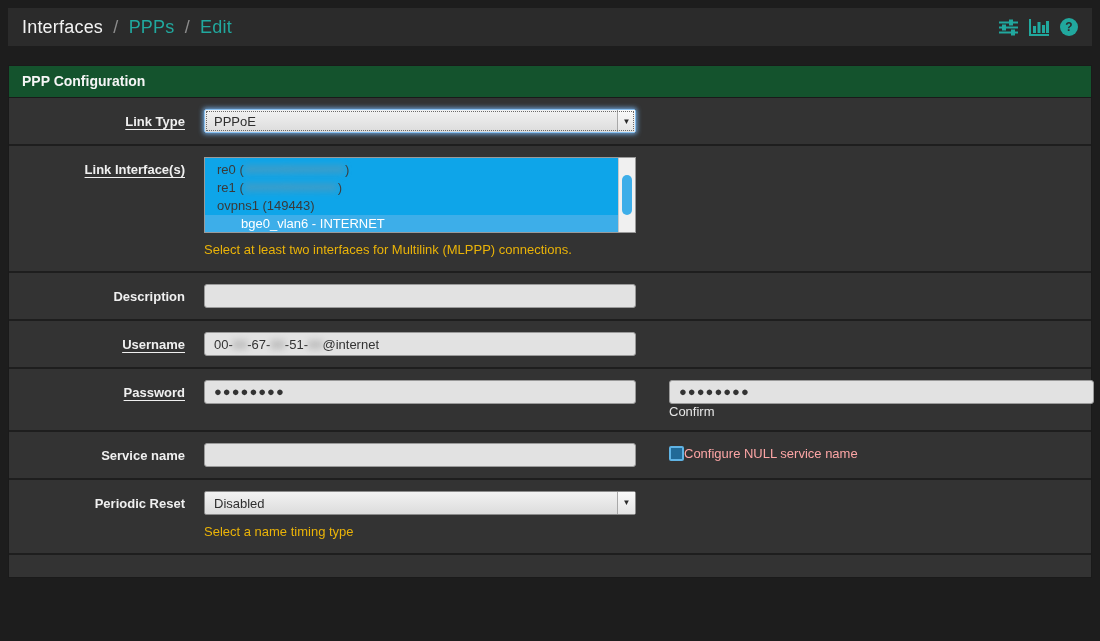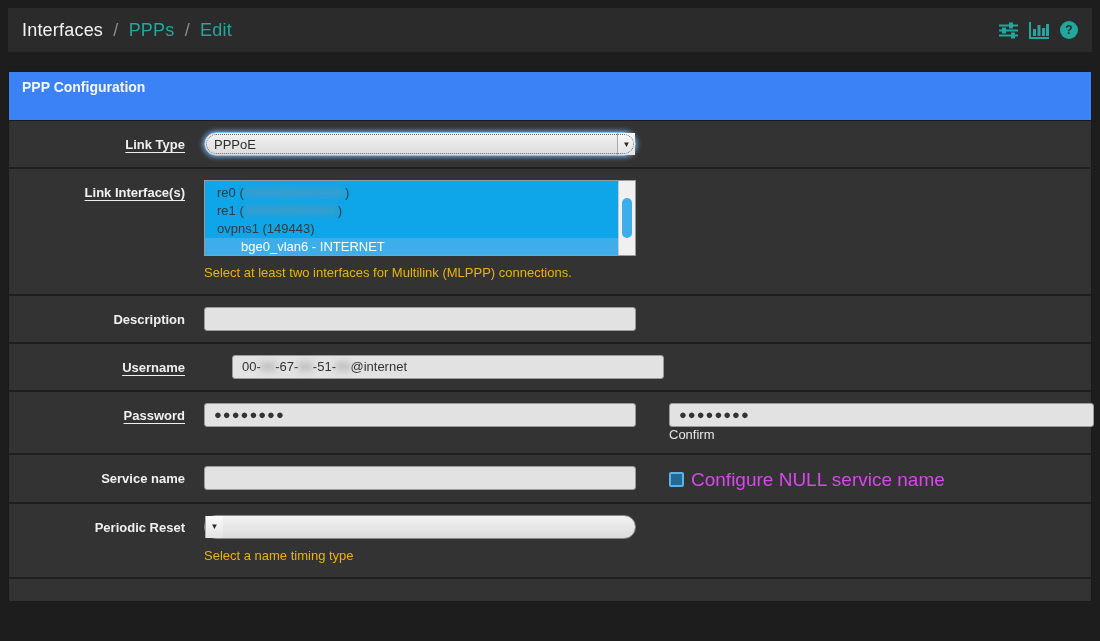--- a/index.html
+++ b/index.html
@@ -5,43 +5,43 @@
   * { box-sizing: border-box; margin: 0; padding: 0; }
   html, body { width: 1100px; height: 641px; overflow: hidden; }
   body {
     background: #1d1d1d;
     font-family: "Liberation Sans", sans-serif;
     color: #e8e8e8;
   }
   
   .topbar {
     margin: 8px 8px 0 8px;
-    height: 44px;
+    height: 38px;
     background: #2b2b2b;
     display: flex;
     align-items: center;
     justify-content: space-between;
     padding: 0 14px;
   }
   .breadcrumb { font-size: 18px; letter-spacing: .2px; }
   .breadcrumb .crumb-root { color: #f2f2f2; }
   .breadcrumb .sep { color: #8c8c8c; margin: 0 5px; }
   .breadcrumb a { color: #21a89e; text-decoration: none; cursor: pointer; }
   .topbar-icons { display: flex; align-items: center; gap: 11px; }
   .topbar-icons svg { display: block; cursor: pointer; }
 
   
   .panel {
     margin: 19px 8px 0 8px;
     background: #333333;
     border: 1px solid #1a1a1a;
   }
   .panel-heading {
-    background: #3b82f6;
-    padding: 7px 13px 25px 13px;
+    background: #14532d;
+    padding: 7px 13px 8px 13px;
     font-size: 14px;
     font-weight: bold;
     color: #f5f5f5;
     border-bottom: 1px solid #1a1a1a;
   }
 
   
   .form-row {
     display: flex;
     padding: 11px 13px 11px 0;
@@ -78,34 +78,34 @@
     border-radius: 3px;
     color: #333;
     font-size: 13px;
     font-family: "Liberation Sans", sans-serif;
     padding: 3px 9px;
     display: block;
   }
   .textbox.wide { width: 425px; }
   .pw { letter-spacing: 1px; color: #3c3c3c; font-size: 13px; }
 
-  .fake-input { display: flex; align-items: center; white-space: nowrap; overflow: hidden; margin-left: 28px; }
+  .fake-input { display: flex; align-items: flex-end; white-space: nowrap; overflow: hidden; }
   .blurred {
     filter: blur(3px);
     color: #8f8f8f;
     user-select: none;
   }
 
   
   .gtkselect {
     width: 432px;
     height: 24px;
     background: linear-gradient(#f2f2f2, #dcdcdc);
     border: 1px solid #8a8a8a;
-    border-radius: 12px;
+    border-radius: 2px;
     display: flex;
     align-items: stretch;
     cursor: pointer;
     color: #2e2e2e;
     font-size: 13px;
   }
   .gtkselect .val { flex: 1; padding: 4px 9px; overflow: hidden; white-space: nowrap; }
   .gtkselect .arrowbox {
     flex: 0 0 18px;
     border-left: 1px solid #a8a8a8;
@@ -164,21 +164,21 @@
 
   
   .chk-group { display: flex; align-items: center; margin-top: 3px; cursor: pointer; }
   .chk {
     width: 15px; height: 15px;
     border: 2px solid #5fb3e4;
     background: #216a97;
     border-radius: 2px;
     flex: 0 0 15px;
   }
-  .chk-label { margin-left: 7px; font-size: 19px; color: #d946ef; }
+  .chk-label { font-size: 13px; color: #fca5a5; }
 </style>
 </head>
 <body>
 
 <header class="topbar">
   <div class="breadcrumb">
     <span class="crumb-root">Interfaces</span>
     <span class="sep">/</span>
     <a>PPPs</a>
     <span class="sep">/</span>
@@ -308,20 +308,21 @@
             </div>
           </div>
         </div>
       </div>
     </div>
 
     <div class="form-row">
       <div class="col-label">Periodic Reset</div>
       <div class="col-content">
         <div class="gtkselect">
+          <span class="val">Disabled</span>
           <span class="arrowbox">▼</span>
         </div>
         <div class="help-text">Select a name timing type</div>
       </div>
     </div>
 
     <div class="form-row">
       
       
     </div>

